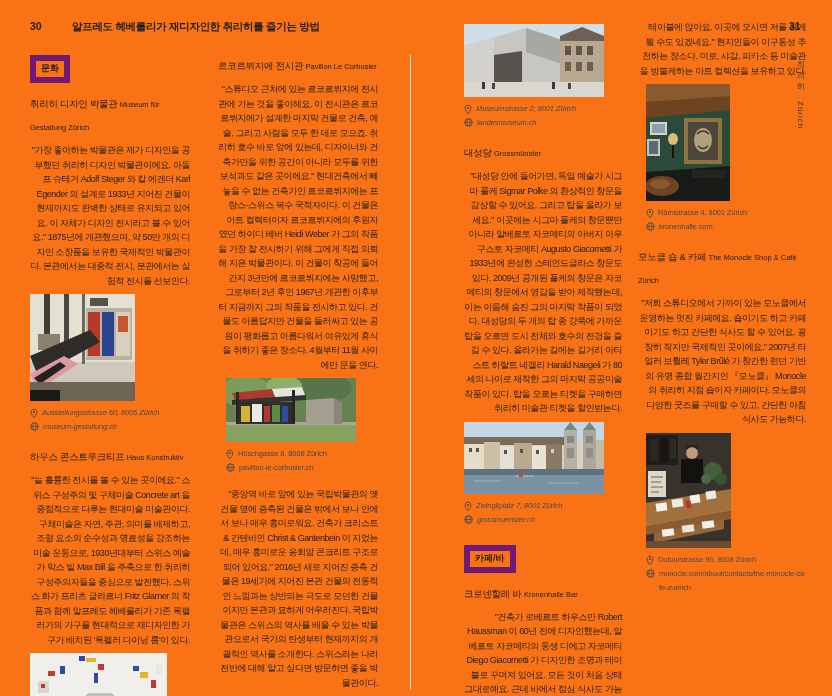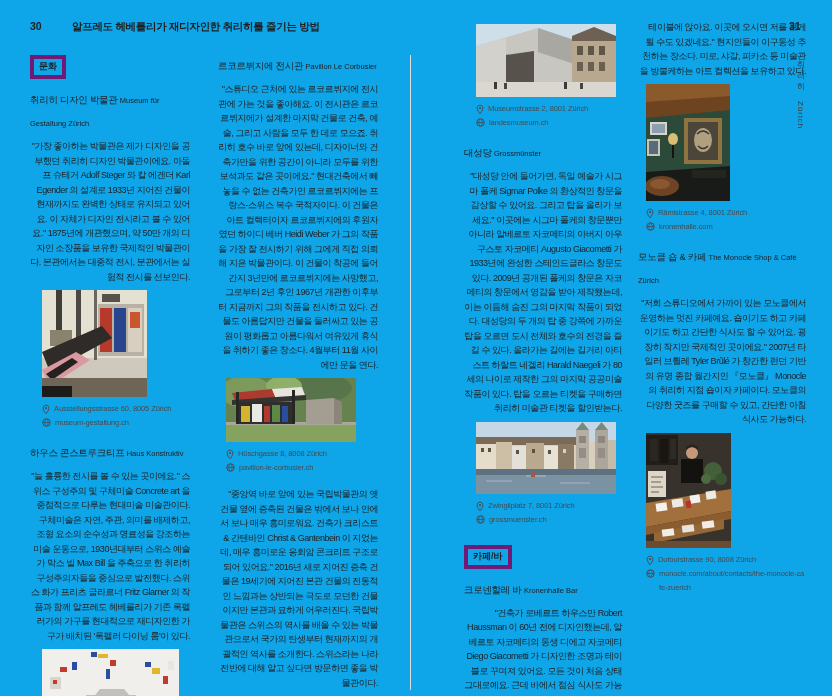--- a/index.html
+++ b/index.html
@@ -1,34 +1,34 @@
 <!DOCTYPE html>
 <html><head>
 <meta charset="utf-8">
 <style>
   html,body{margin:0;padding:0;background:#e8e8e8;}
-  .spread{position:relative;width:832px;height:696px;background:#0ea5e9;overflow:hidden;
+  .spread{position:relative;width:832px;height:696px;background:#f97316;overflow:hidden;
           font-family:"Liberation Sans","DejaVu Sans",sans-serif;color:#1f1f1f;}
   .pagenum{position:absolute;top:20px;font-size:10.5px;font-weight:bold;}
   .header-title{position:absolute;top:20px;left:72px;font-size:10.5px;font-weight:bold;letter-spacing:-0.3px;}
   .gutter{position:absolute;left:410px;top:55px;width:1px;height:635px;background:#dcdcdc;}
   .sidetab{position:absolute;left:794px;top:55px;writing-mode:vertical-rl;font-size:8px;color:#3a3a3a;letter-spacing:1px;}
   .sidetab .ko{letter-spacing:3px;}
   .sidetab .en{margin-top:10px;letter-spacing:1px;}
   .col{position:absolute;}
   .col1{left:30px;top:55px;width:160px;}
   .col2{left:218px;top:55px;width:160px;}
   .col3{left:464px;top:22px;width:158px;}
   .col4{left:638px;top:20px;width:168px;}
-  .catbox{display:inline-block;border:4px solid #701a75;padding:1px 5px 2px;font-size:9px;font-weight:bold;margin-bottom:10px;}
+  .catbox{display:inline-block;border:6px solid #701a75;padding:1px 5px 2px;font-size:9px;font-weight:bold;margin-bottom:10px;}
   .sec-title{font-size:9.5px;font-weight:normal;line-height:22px;margin:0 0 4px;letter-spacing:-0.3px;}
   .sec-title .en{font-size:7.5px;letter-spacing:0;}
   .body-text{font-size:9px;line-height:14.5px;letter-spacing:-0.45px;margin:0 0 6px;text-align:right;}
   .figure{margin:2px 0 12px;}
-  .ind1{margin-left:12px;}
+  .ind1{font-style:italic;}
   .ind2{margin-left:8px;}
   .photo-svg{display:block;margin-bottom:5px;}
   .cap-line{display:flex;align-items:flex-start;gap:4px;font-size:7.5px;line-height:14px;color:#4a4a4a;letter-spacing:-0.1px;word-break:break-all;}
   .cap-line svg{flex:0 0 auto;margin-top:2px;}
   .mt6{margin-top:6px;}
 </style>
 </head>
 <body>
 
 <div class="spread">

